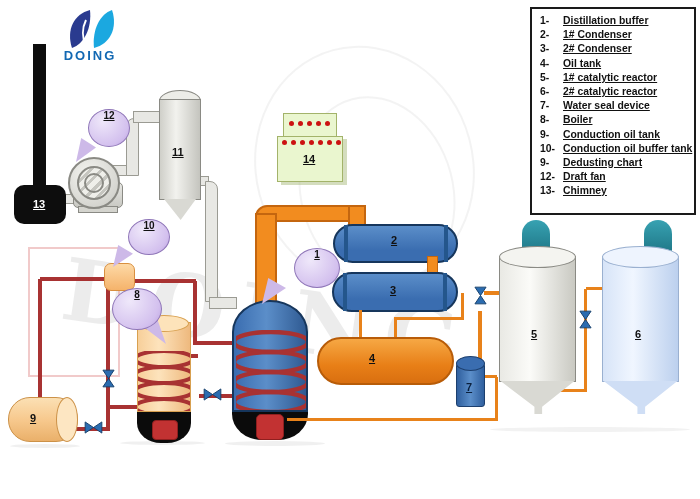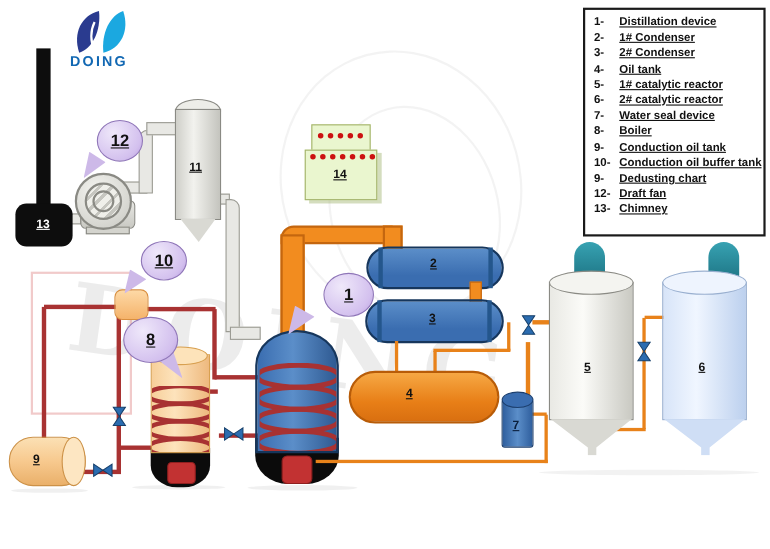--- a/index.html
+++ b/index.html
@@ -24,22 +24,22 @@
   .llab{text-decoration:underline;white-space:nowrap;}
   
   .pipe-red{position:absolute;background:#A83232;}
   .pipe-thin{position:absolute;background:#E8821A;}
   .pipe-gray{position:absolute;background:#e8e8e4;border:1.5px solid #9b9b93;box-sizing:border-box;}
   .pipe-orange{position:absolute;background:#f28c1f;border:2px solid #c4660f;box-sizing:border-box;}
   .eqlabel{position:absolute;font-size:11px;font-weight:bold;color:#111;text-decoration:underline;}
   .shadow{position:absolute;background:rgba(0,0,0,0.06);border-radius:50%;}
   .balloon{position:absolute;border:1.5px solid #8f76b8;border-radius:50%;
            background:radial-gradient(circle at 35% 30%, #efe8fa, #d3c0ee 70%, #b79ade);
-           display:flex;align-items:center;justify-content:center;
-           font-size:15px;font-weight:bold;color:#111;text-decoration:underline;}
+           display:flex;align-items:flex-start;justify-content:center;
+           font-size:10px;font-weight:bold;color:#111;text-decoration:underline;}
   .tail{position:absolute;background:#cdb9e8;}
   .dotrow{position:absolute;display:flex;gap:4px;}
   .dot{width:5px;height:5px;border-radius:50%;background:#cc1111;flex:none;}
   .valve{position:absolute;width:19px;height:13px;}
   .valve.vert{transform:rotate(90deg);}
 </style>
 </head>
 <body>
 
 <div class="stage">
@@ -52,21 +52,21 @@
     <path d="M26,2 C10,6 2,22 8,40 C20,36 28,20 26,2 Z" fill="#2a3b8f"></path>
     <path d="M30,40 C46,36 54,20 48,2 C36,6 28,22 30,40 Z" fill="#1ba8e0"></path>
     <path d="M22,12 C18,20 18,30 22,38" stroke="#ffffff" stroke-width="2" fill="none"></path>
   </svg>
   <div class="logo-text">DOING</div>
 
 
   <div class="legend">
     <div class="lrow">
         <span class="lnum">1-</span>
-        <span class="llab">Distillation device</span>
+        <span class="llab">Distillation buffer</span>
       </div>
     <div class="lrow">
         <span class="lnum">2-</span>
         <span class="llab">1# Condenser</span>
       </div>
     <div class="lrow">
         <span class="lnum">3-</span>
         <span class="llab">2# Condenser</span>
       </div>
     <div class="lrow">

